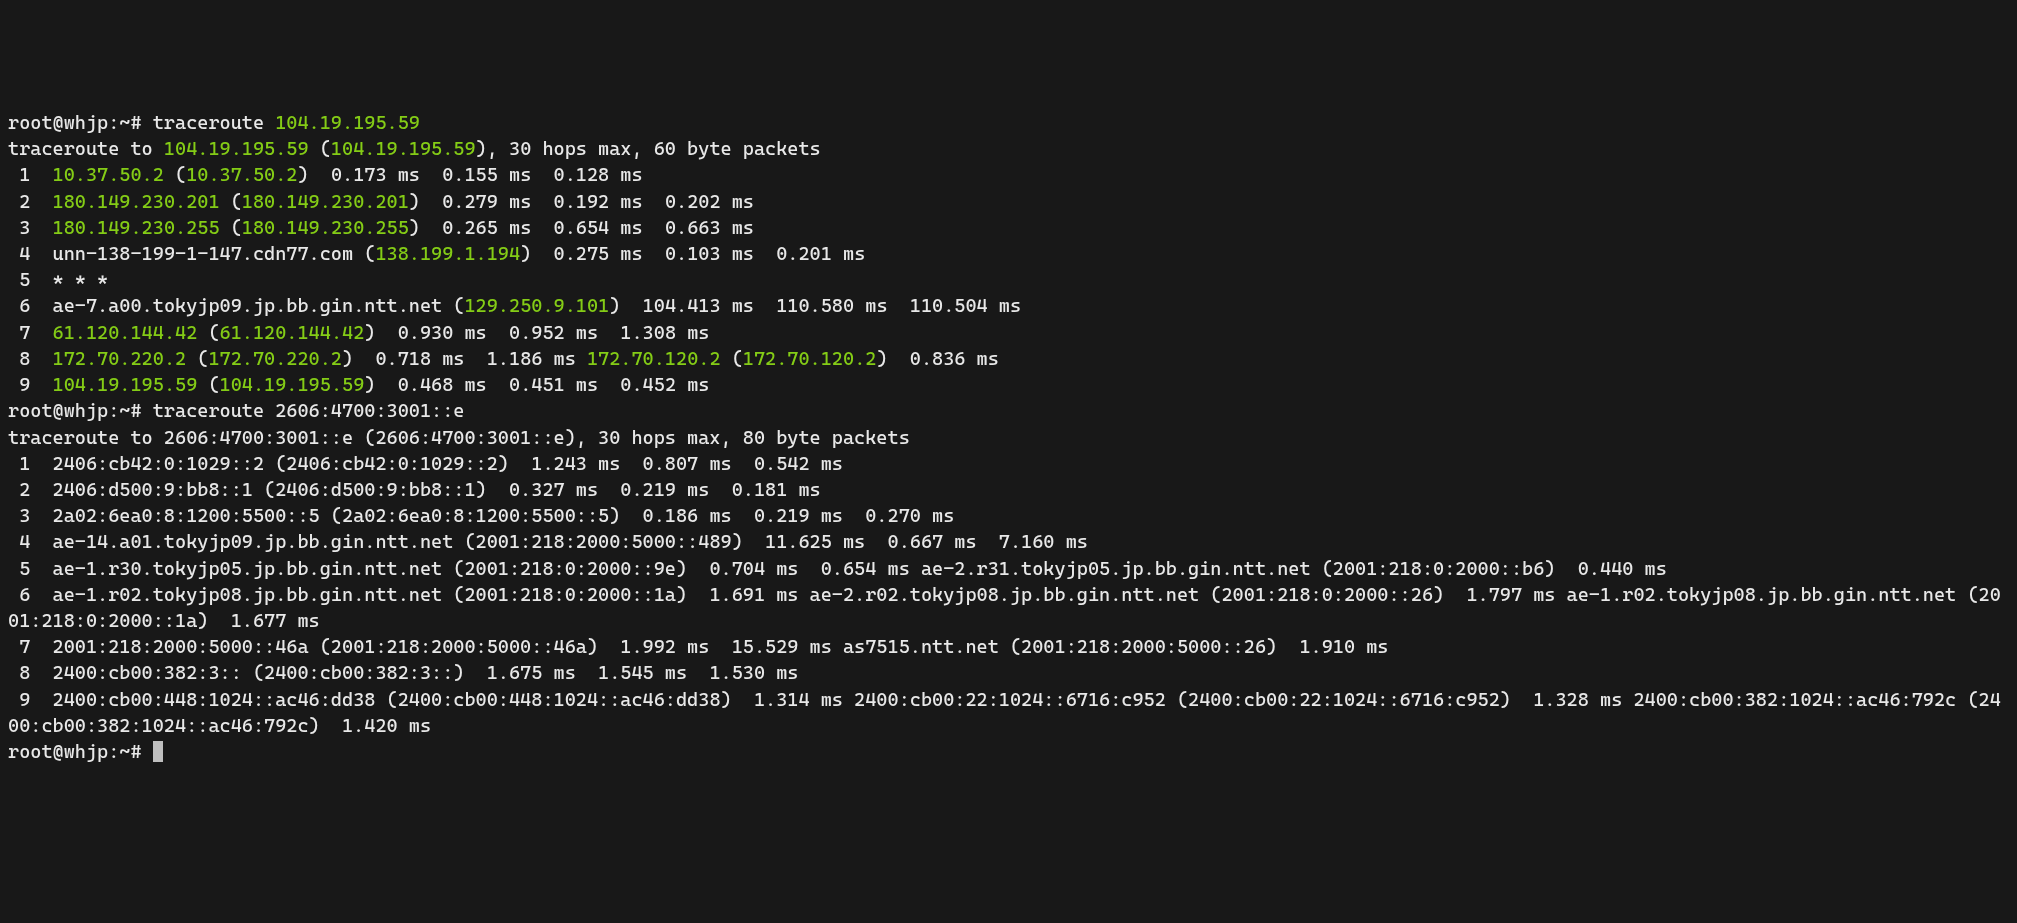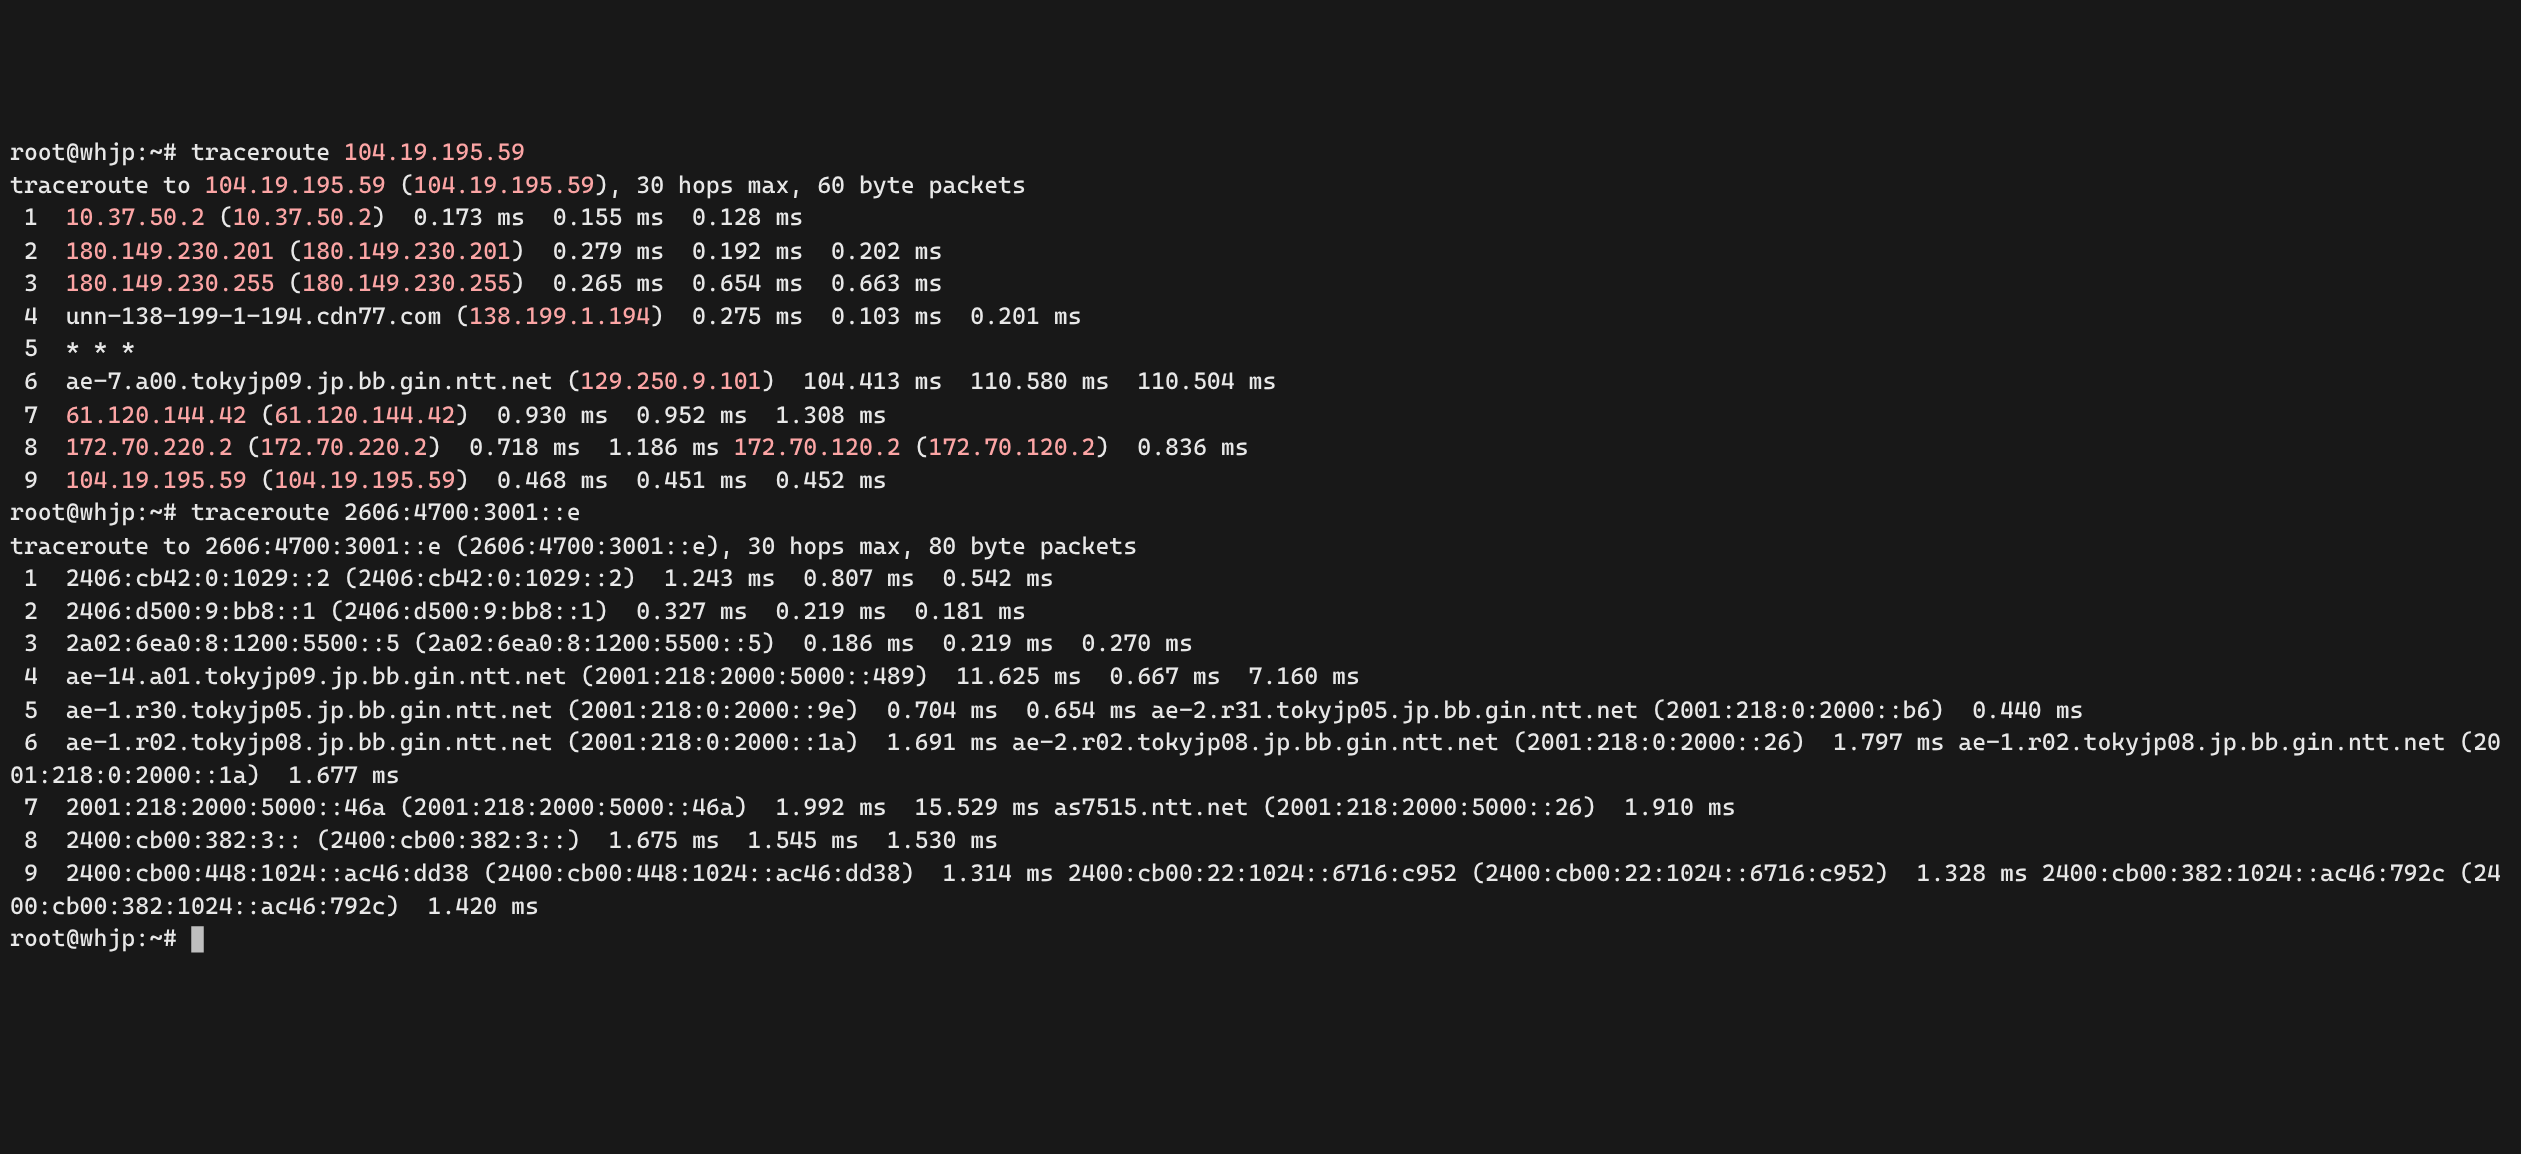--- a/index.html
+++ b/index.html
@@ -7,40 +7,40 @@
     padding: 4px 8px;
     background: #181818;
     color: #e8e8e8;
     font-family: "Cascadia Mono", "Consolas", "Menlo", "Monaco", monospace;
     font-size: 19px;
     line-height: 1.38;
     white-space: pre-wrap;
     word-break: break-all;
     letter-spacing: 0px;
   }
-  .mag { color: #fca5a5; }
+  .mag { color: #84cc16; }
   .cursor {
     display: inline-block;
     width: 10px;
     height: 1.1em;
     background: #bfbfbf;
     vertical-align: text-bottom;
   }
 </style>
 </head>
 <body>
 
 
 
 <div id="term"><span>root@whjp:~# </span><span>traceroute </span><span class="mag">104.19.195.59</span>
 <span>traceroute to </span><span class="mag">104.19.195.59</span><span> (</span><span class="mag">104.19.195.59</span><span>), 30 hops max, 60 byte packets</span>
 <span> 1  </span><span class="mag">10.37.50.2</span><span> (</span><span class="mag">10.37.50.2</span><span>)  </span><span>0.173 ms  0.155 ms  0.128 ms</span>
 <span> 2  </span><span class="mag">180.149.230.201</span><span> (</span><span class="mag">180.149.230.201</span><span>)  </span><span>0.279 ms  0.192 ms  0.202 ms</span>
 <span> 3  </span><span class="mag">180.149.230.255</span><span> (</span><span class="mag">180.149.230.255</span><span>)  </span><span>0.265 ms  0.654 ms  0.663 ms</span>
-<span> 4  </span><span>unn-138-199-1-194.cdn77.com</span><span> (</span><span class="mag">138.199.1.194</span><span>)  </span><span>0.275 ms  0.103 ms  0.201 ms</span>
+<span> 4  </span><span>unn-138-199-1-147.cdn77.com</span><span> (</span><span class="mag">138.199.1.194</span><span>)  </span><span>0.275 ms  0.103 ms  0.201 ms</span>
 <span> 5  </span><span>* * *</span>
 <span> 6  </span><span>ae-7.a00.tokyjp09.jp.bb.gin.ntt.net</span><span> (</span><span class="mag">129.250.9.101</span><span>)  </span><span>104.413 ms  110.580 ms  110.504 ms</span>
 <span> 7  </span><span class="mag">61.120.144.42</span><span> (</span><span class="mag">61.120.144.42</span><span>)  </span><span>0.930 ms  0.952 ms  1.308 ms</span>
 <span> 8  </span><span class="mag">172.70.220.2</span><span> (</span><span class="mag">172.70.220.2</span><span>)  </span><span>0.718 ms  1.186 ms </span><span class="mag">172.70.120.2</span><span> (</span><span class="mag">172.70.120.2</span><span>)  </span><span>0.836 ms</span>
 <span> 9  </span><span class="mag">104.19.195.59</span><span> (</span><span class="mag">104.19.195.59</span><span>)  </span><span>0.468 ms  0.451 ms  0.452 ms</span>
 <span>root@whjp:~# </span><span>traceroute 2606:4700:3001::e</span>
 <span>traceroute to 2606:4700:3001::e (2606:4700:3001::e), 30 hops max, 80 byte packets</span>
 <span> 1  2406:cb42:0:1029::2 (2406:cb42:0:1029::2)  1.243 ms  0.807 ms  0.542 ms</span>
 <span> 2  2406:d500:9:bb8::1 (2406:d500:9:bb8::1)  0.327 ms  0.219 ms  0.181 ms</span>
 <span> 3  2a02:6ea0:8:1200:5500::5 (2a02:6ea0:8:1200:5500::5)  0.186 ms  0.219 ms  0.270 ms</span>

